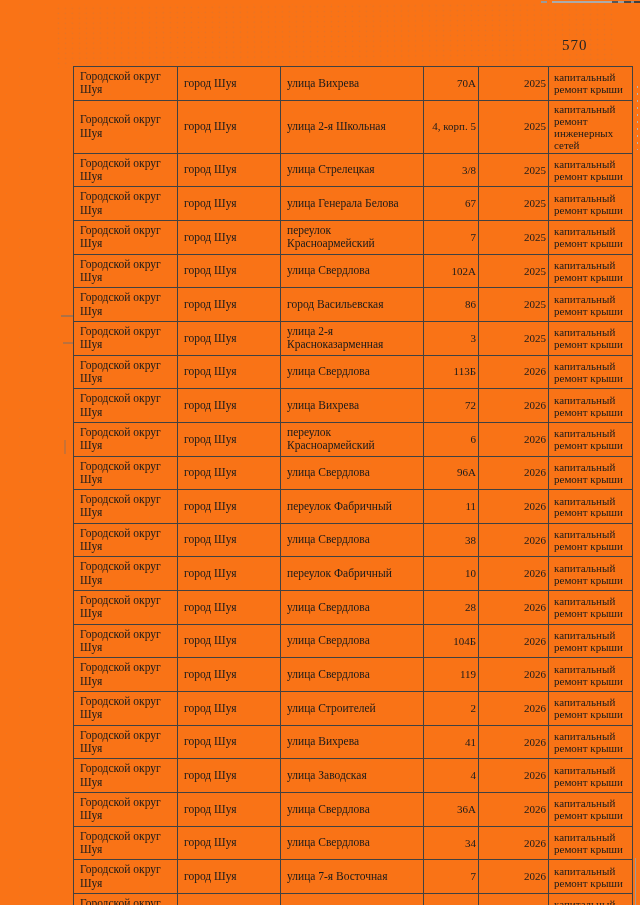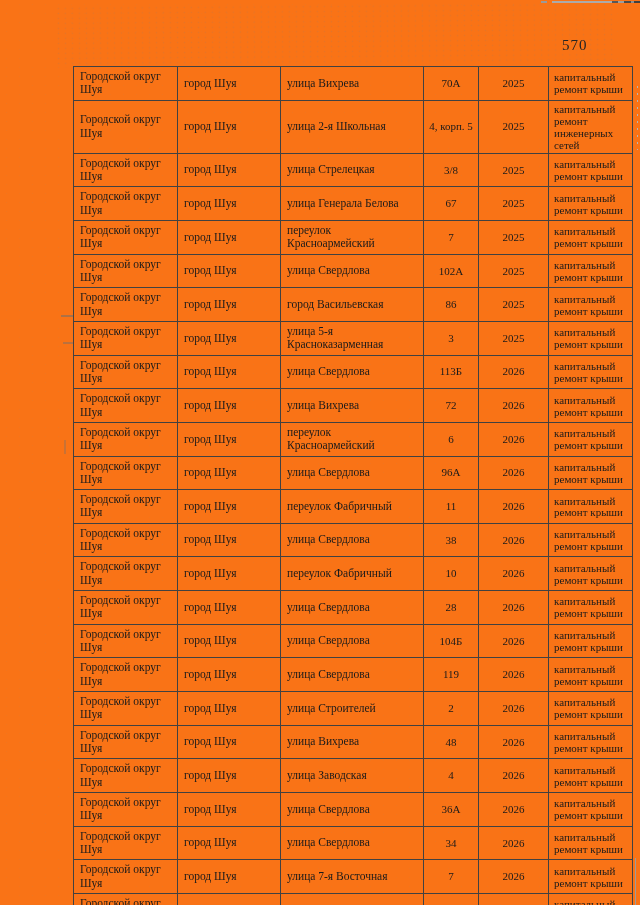--- a/index.html
+++ b/index.html
@@ -55,21 +55,21 @@
     border: 1px solid #414141;
     font-size: 11.5px;
     line-height: 1.16;
     padding: 3px 6px;
     vertical-align: middle;
     height: 27px;
     box-sizing: border-box;
     word-wrap: break-word;
   }
   td.c-left   { text-align: left; }
-  td.c-center { text-align: center; white-space: nowrap; padding: 3px 2px; font-size: 11px; }
+  td.c-center { text-align: right; white-space: nowrap; padding: 3px 2px; font-size: 11px; }
   td.c-work   { font-size: 11px; line-height: 1.09; padding: 2px 3px 2px 5px; }
   
   .scan-line-top {
     position: absolute;
     top: 1px; left: 541px; width: 99px; height: 2px;
     background: linear-gradient(to right,
       #9a9a9a 0 6%, transparent 6% 11%,
       #ababab 11% 72%,
       #585858 72% 78%, #9f9f9f 78% 84%,
       #4a4a4a 84% 91%, #8f8f8f 91% 94%,
@@ -179,21 +179,21 @@
       <td class="c-left">город Шуя</td>
       <td class="c-left">город Васильевская</td>
       <td class="c-center">86</td>
       <td class="c-center">2025</td>
       <td class="c-left c-work">капитальный ремонт крыши</td>
     </tr>
 
     <tr>
       <td class="c-left">Городской округ Шуя</td>
       <td class="c-left">город Шуя</td>
-      <td class="c-left">улица 5-я Красноказарменная</td>
+      <td class="c-left">улица 2-я Красноказарменная</td>
       <td class="c-center">3</td>
       <td class="c-center">2025</td>
       <td class="c-left c-work">капитальный ремонт крыши</td>
     </tr>
 
     <tr>
       <td class="c-left">Городской округ Шуя</td>
       <td class="c-left">город Шуя</td>
       <td class="c-left">улица Свердлова</td>
       <td class="c-center">113Б</td>
@@ -288,21 +288,21 @@
       <td class="c-left">улица Строителей</td>
       <td class="c-center">2</td>
       <td class="c-center">2026</td>
       <td class="c-left c-work">капитальный ремонт крыши</td>
     </tr>
 
     <tr>
       <td class="c-left">Городской округ Шуя</td>
       <td class="c-left">город Шуя</td>
       <td class="c-left">улица Вихрева</td>
-      <td class="c-center">48</td>
+      <td class="c-center">41</td>
       <td class="c-center">2026</td>
       <td class="c-left c-work">капитальный ремонт крыши</td>
     </tr>
 
     <tr>
       <td class="c-left">Городской округ Шуя</td>
       <td class="c-left">город Шуя</td>
       <td class="c-left">улица Заводская</td>
       <td class="c-center">4</td>
       <td class="c-center">2026</td>

